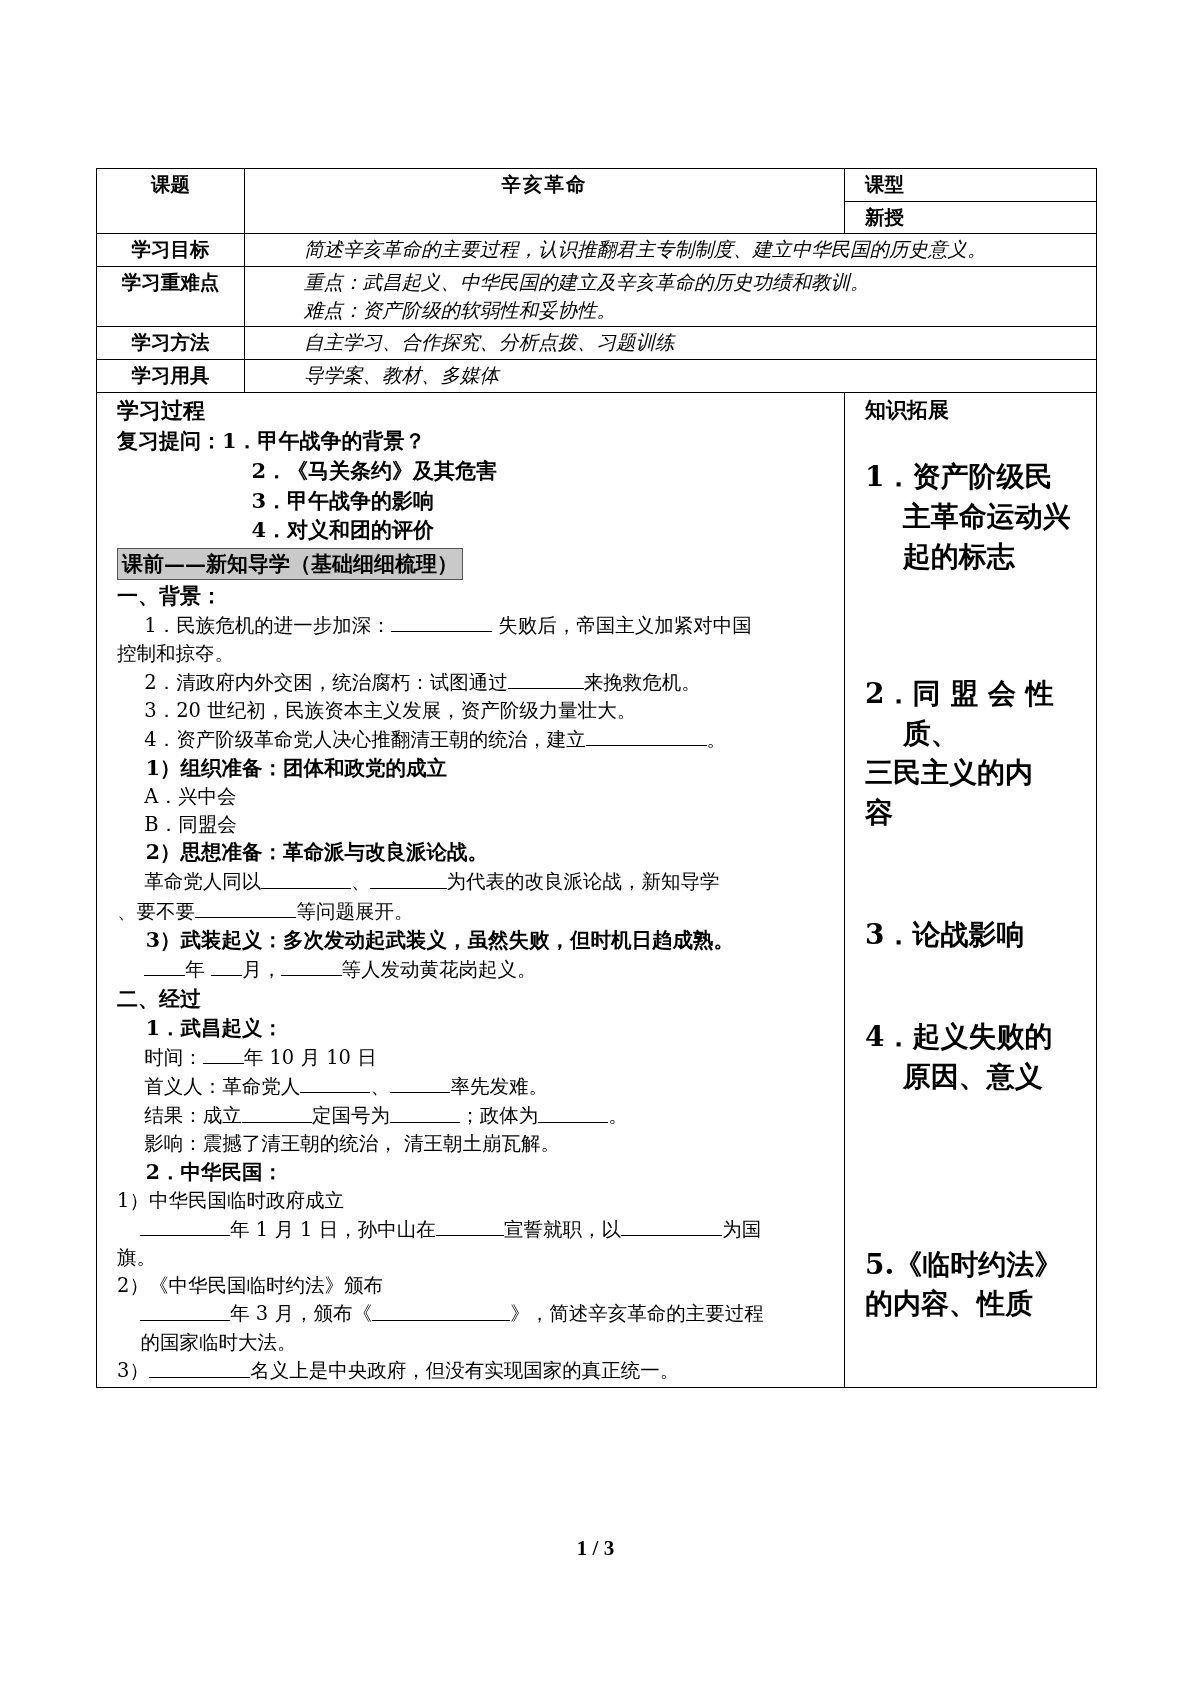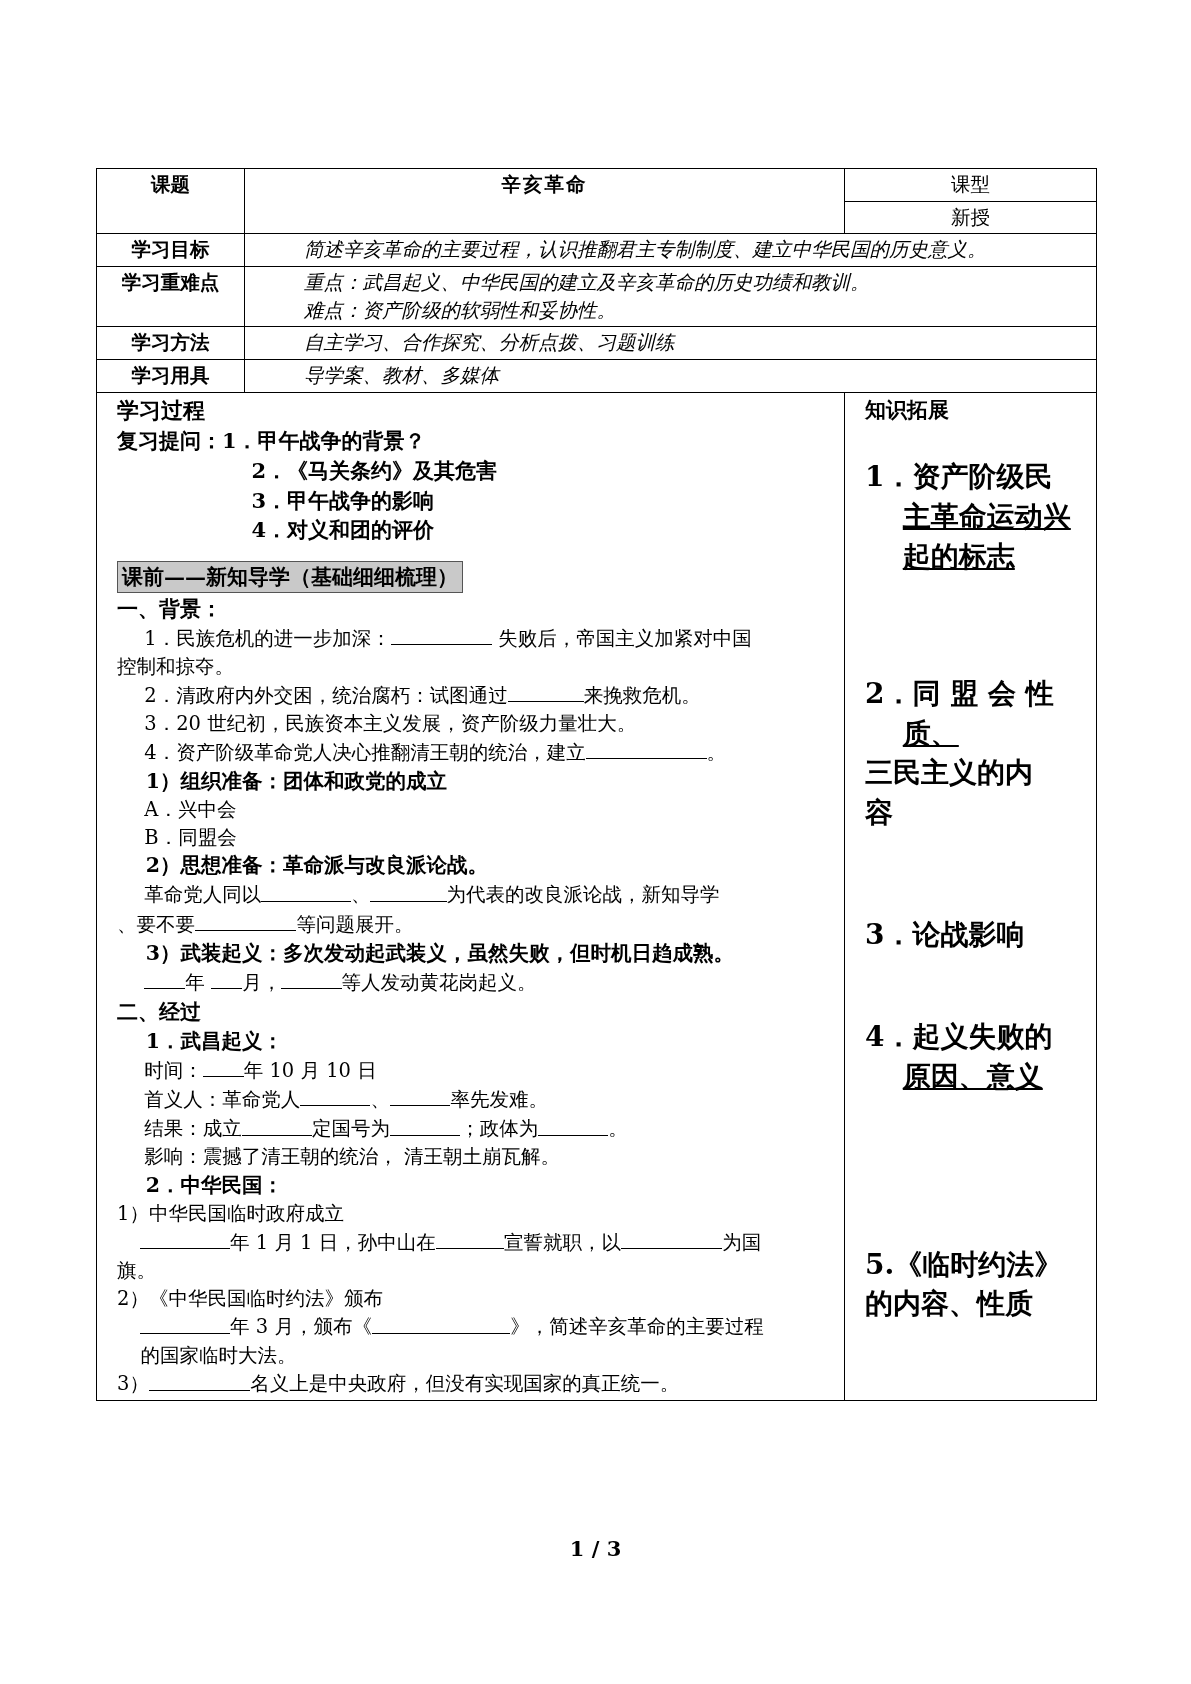--- a/index.html
+++ b/index.html
@@ -46,22 +46,21 @@
     padding: 4px 4px;
   }
   .title-cell {
     text-align: center;
     font-weight: bold;
     font-size: 30px;
     vertical-align: middle;
     letter-spacing: 2px;
   }
   .type-cell {
-    text-align: center;
-    font-weight: normal;
+    font-weight: bold;
     font-size: 21px;
     vertical-align: middle;
     white-space: nowrap;
     padding: 3px 4px;
   }
   .body-cell {
     font-size: 20px;
     line-height: 1.5;
     padding: 3px 8px 4px 8px;
     font-style: italic;
@@ -86,21 +85,21 @@
     font-size: 21px;
     padding-left: 6.4em;
   }
   .gray-band {
     display: inline-block;
     background: #c9c9c9;
     border: 1px solid #555;
     font-weight: bold;
     font-size: 21px;
     padding: 0px 4px;
-    margin: 16px 0 1px 0;
+    margin: 3px 0 1px 0;
   }
   .sec-head {
     font-weight: bold;
     font-size: 21px;
     margin-top: 1px;
   }
   .num-line { text-indent: 1.4em; }
   .bold-sub {
     font-weight: bold;
     text-indent: 1.4em;
@@ -133,33 +132,34 @@
   .side-title {
     font-weight: bold;
     font-size: 21px;
     margin: 0 0 1.55em 0;
   }
   .side-item {
     font-weight: bold;
     font-size: 28px;
     margin: 0;
   }
-  .side-item .ind { display: block; padding-left: 1.35em; text-decoration: underline; }
+  .side-item .ind { display: block; padding-left: 1.35em; }
   .spacer-md { height: 3.2em; }
   .spacer-lg { height: 4.2em; }
   .spacer-xl { height: 5.0em; }
   
   .footer {
     position: absolute;
     left: 0;
     top: 1536px;
     width: 1191px;
     text-align: center;
     font-size: 21px;
     font-weight: bold;
+    font-family: Liberation Serif, serif;
   }
 </style>
 </head>
 <body>
 
 <div class="page">
 
   <table class="doc-table">
     <colgroup>
       <col style="width:148px">

